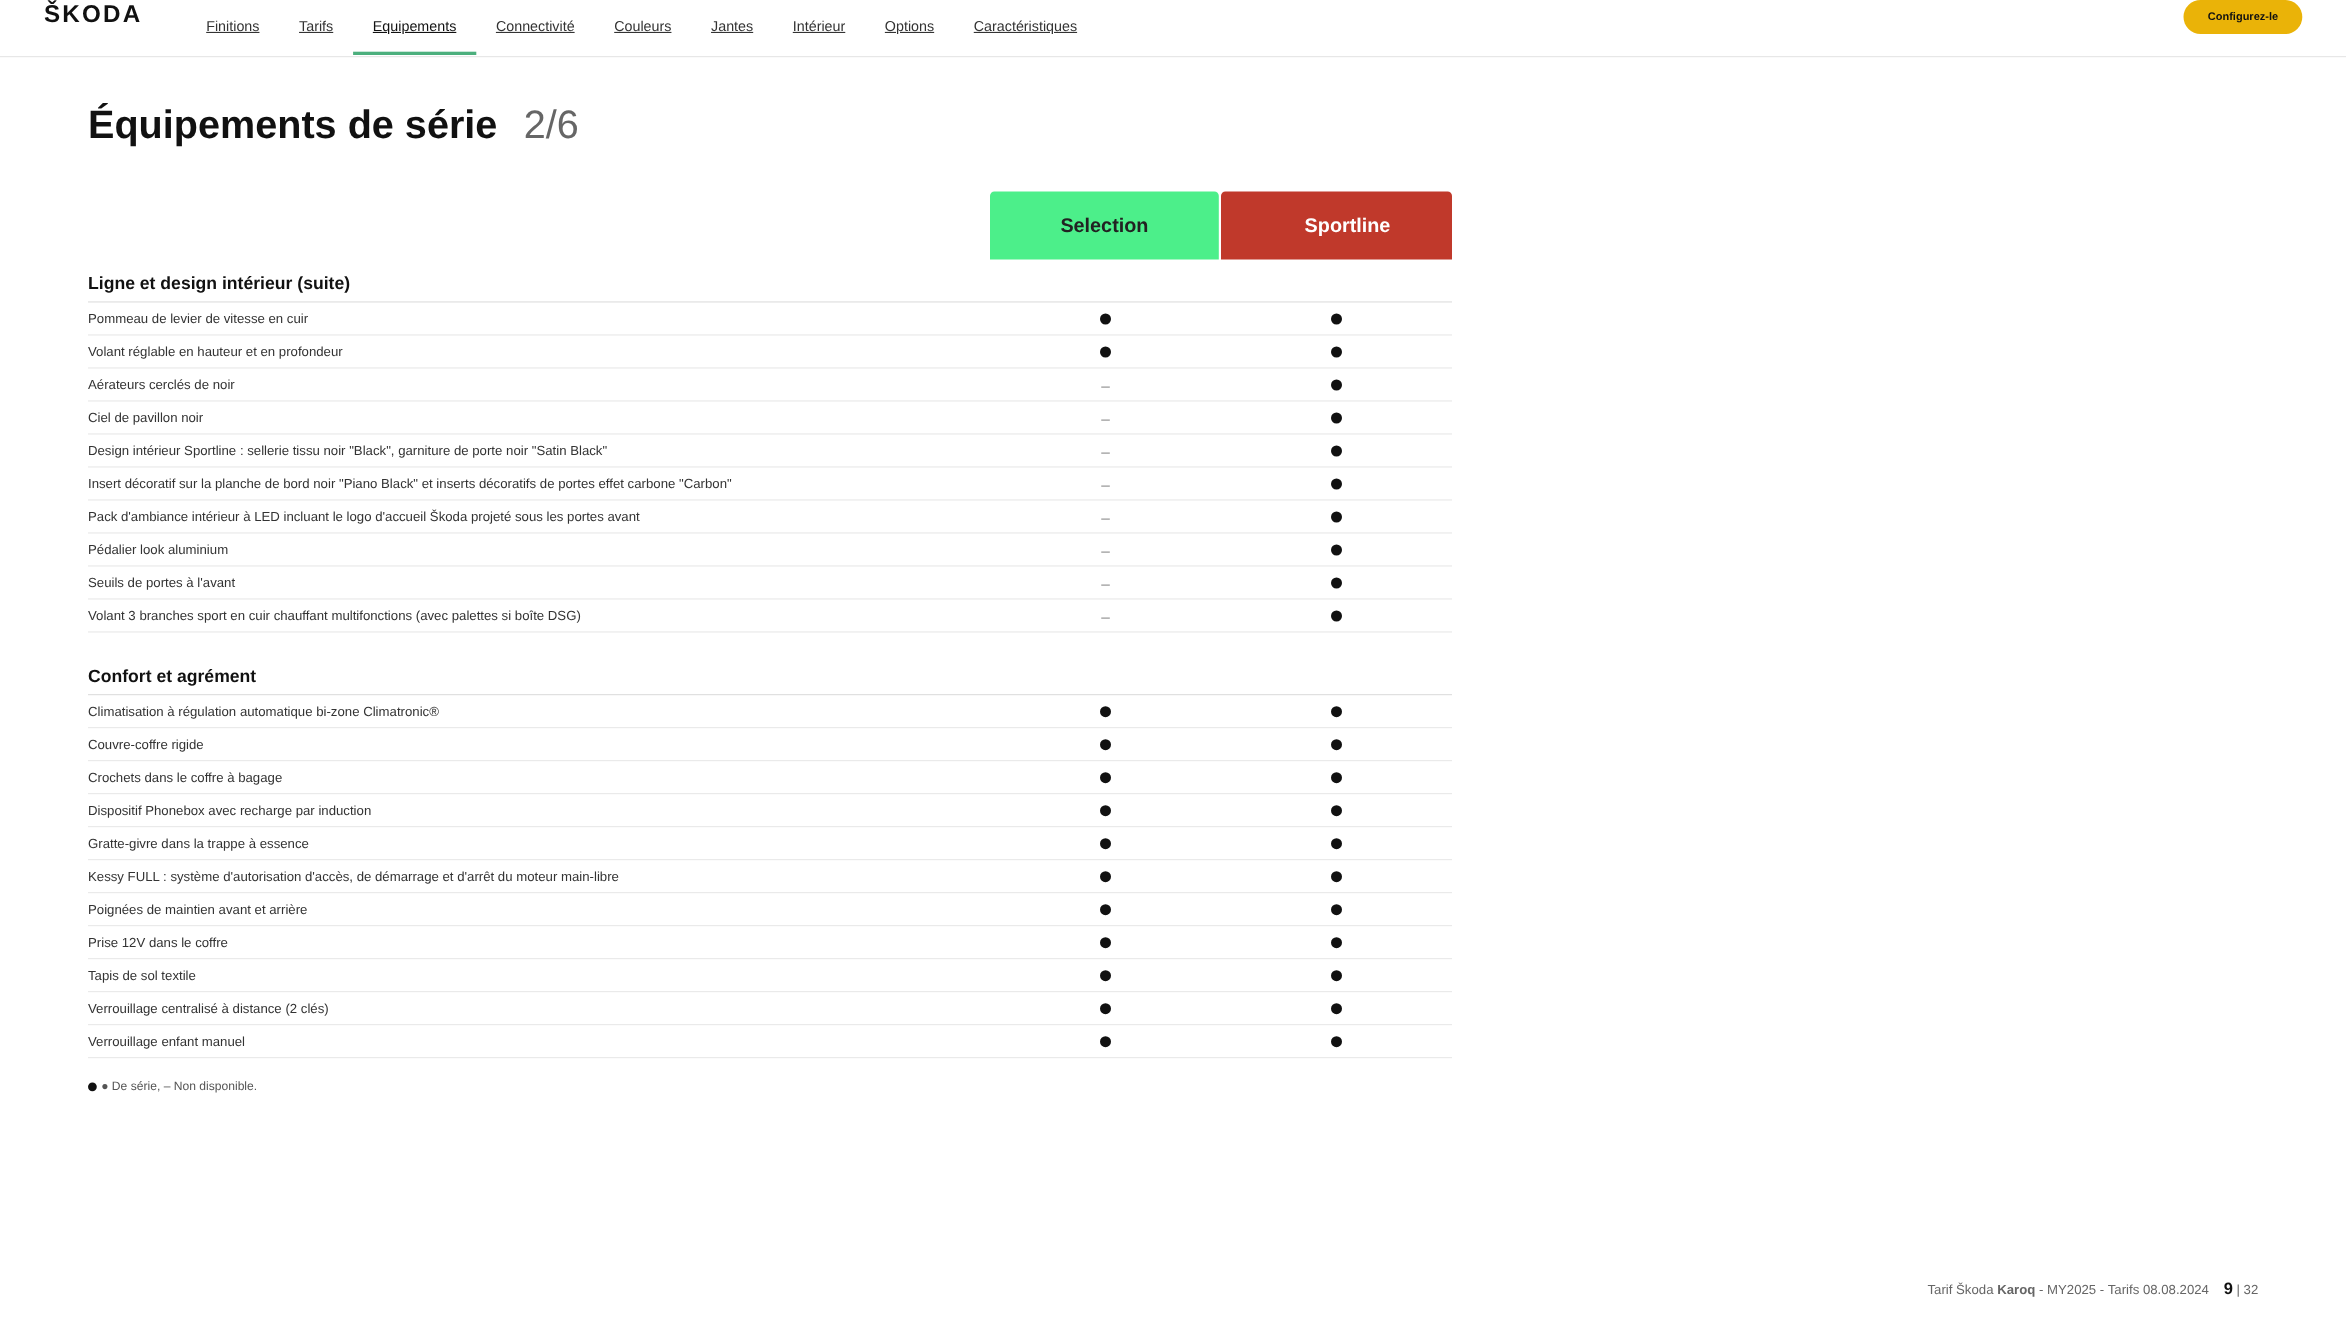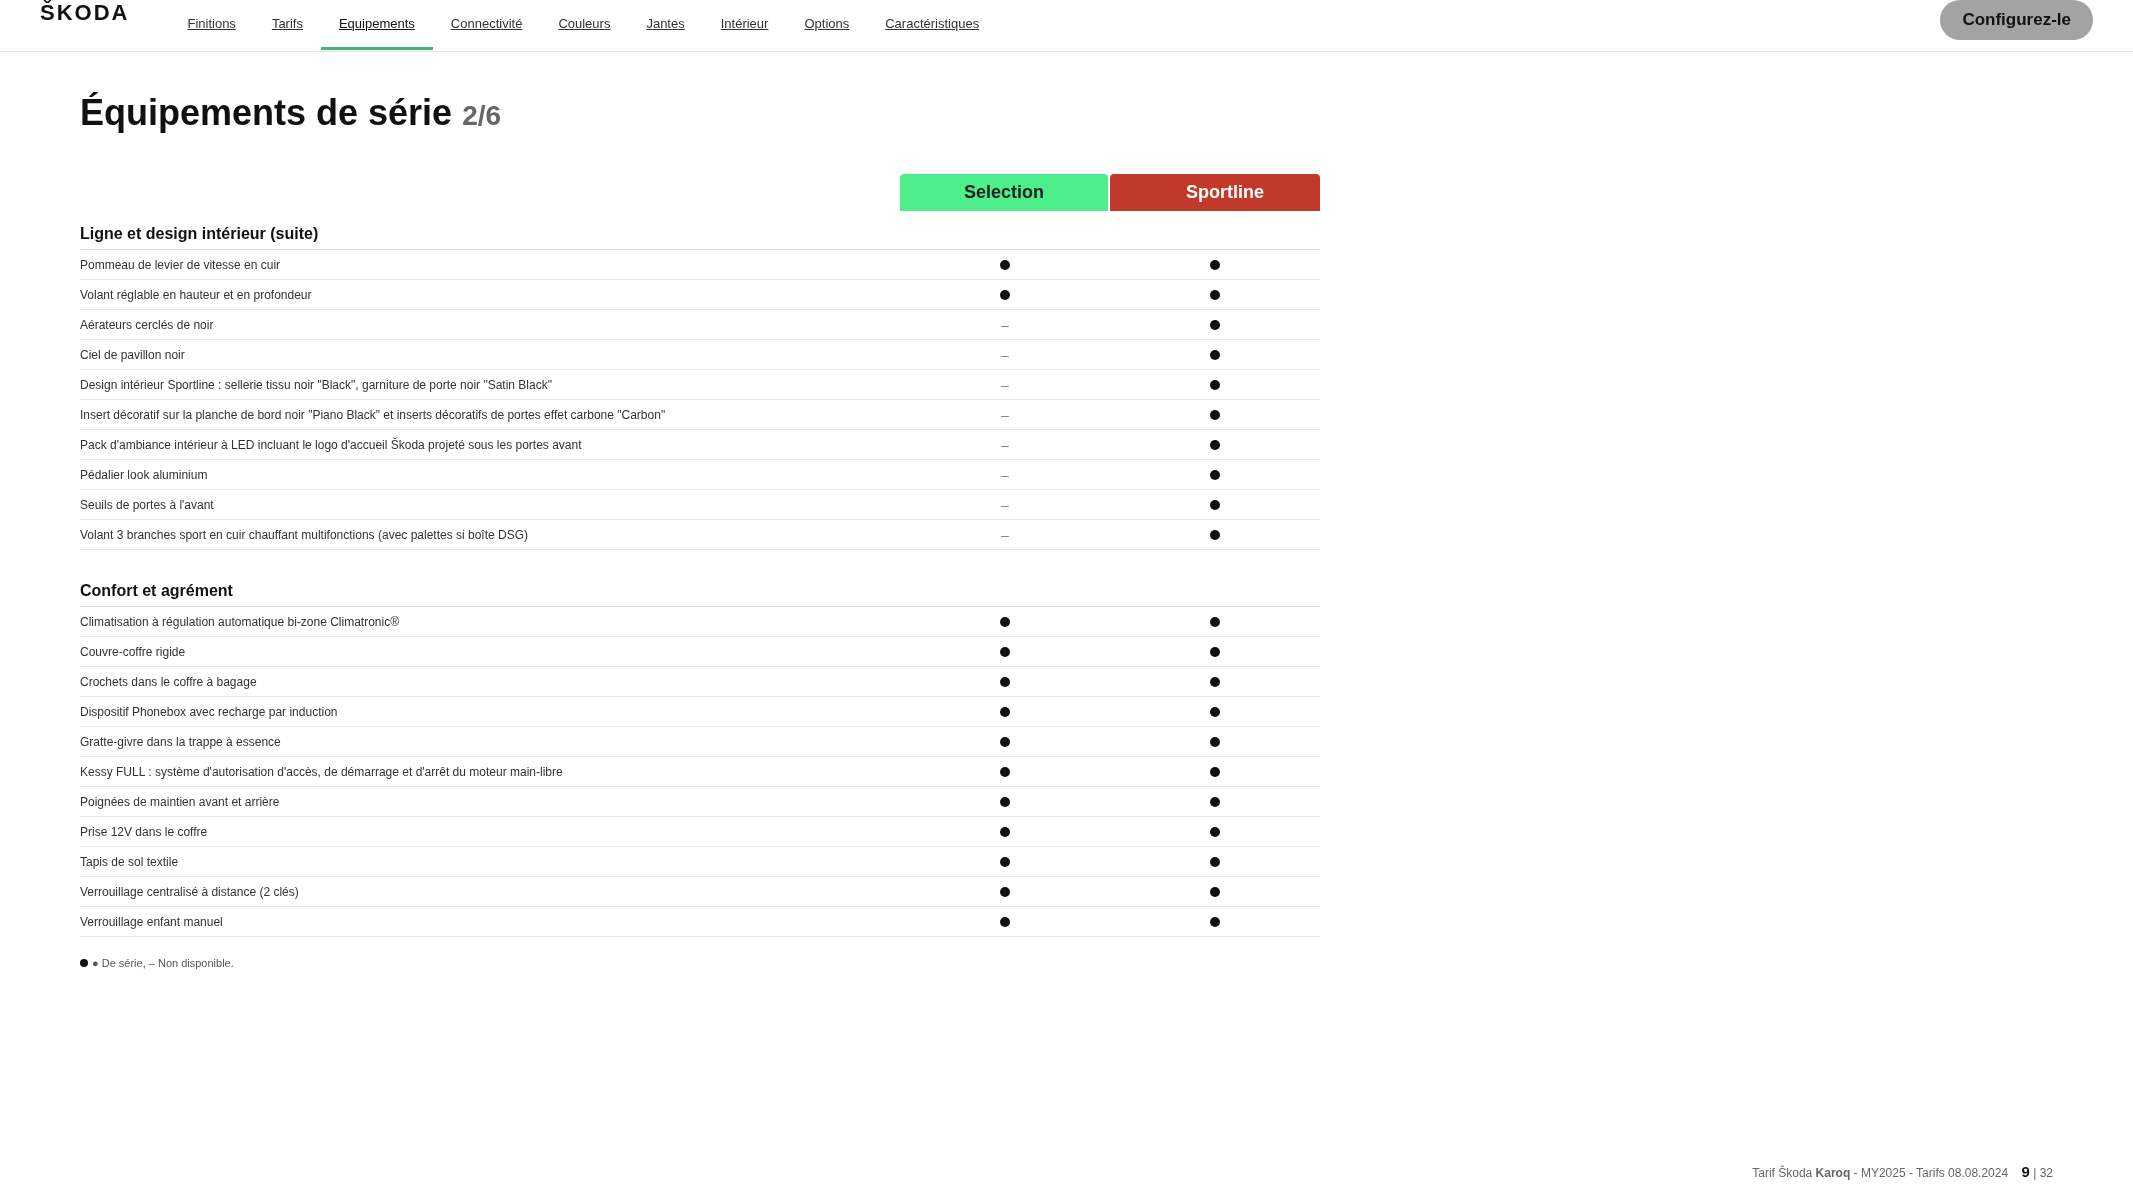--- a/index.html
+++ b/index.html
@@ -43,66 +43,67 @@
       color: #333;
       position: relative;
       white-space: nowrap;
       text-decoration: underline;
     }
     .nav-item.active {
       border-bottom: 3px solid #4caf7d;
       color: #111;
     }
     .nav-cta {
-      background: #a3a3a3;
+      background: #eab308;
       color: #111;
       border: none;
       padding: 10px 22px;
       border-radius: 25px;
-      font-size: 17px;
+      font-size: 10px;
       font-weight: 600;
       cursor: pointer;
       white-space: nowrap;
     }
 
     
     main {
       padding: 40px 80px 60px 80px;
       max-width: 1400px;
     }
 
     .page-title {
       font-size: 36px;
       font-weight: 900;
       margin-bottom: 40px;
       color: #111;
     }
     .page-title .subtitle {
-      font-weight: 700;
+      font-weight: 400;
       color: #666;
-      font-size: 28px;
+      font-size: 36px;
+      margin-left: 14px;
     }
 
     
     .table-container {
       width: 100%;
     }
 
     
     .col-headers {
       display: grid;
       grid-template-columns: 1fr 210px 210px;
       margin-bottom: 0;
     }
     .col-header-empty {}
     .col-header {
       display: flex;
       align-items: center;
       justify-content: center;
-      height: 37px;
+      height: 62px;
       font-size: 18px;
       font-weight: 700;
       color: #fff;
       border-radius: 4px 4px 0 0;
     }
     .col-header.selection { background: #4cef8a; color: #222; margin-right: 2px; }
     .col-header.sportline { background: #c0392b; color: #fff; padding-left: 20px; }
 
     
     .category-row {

